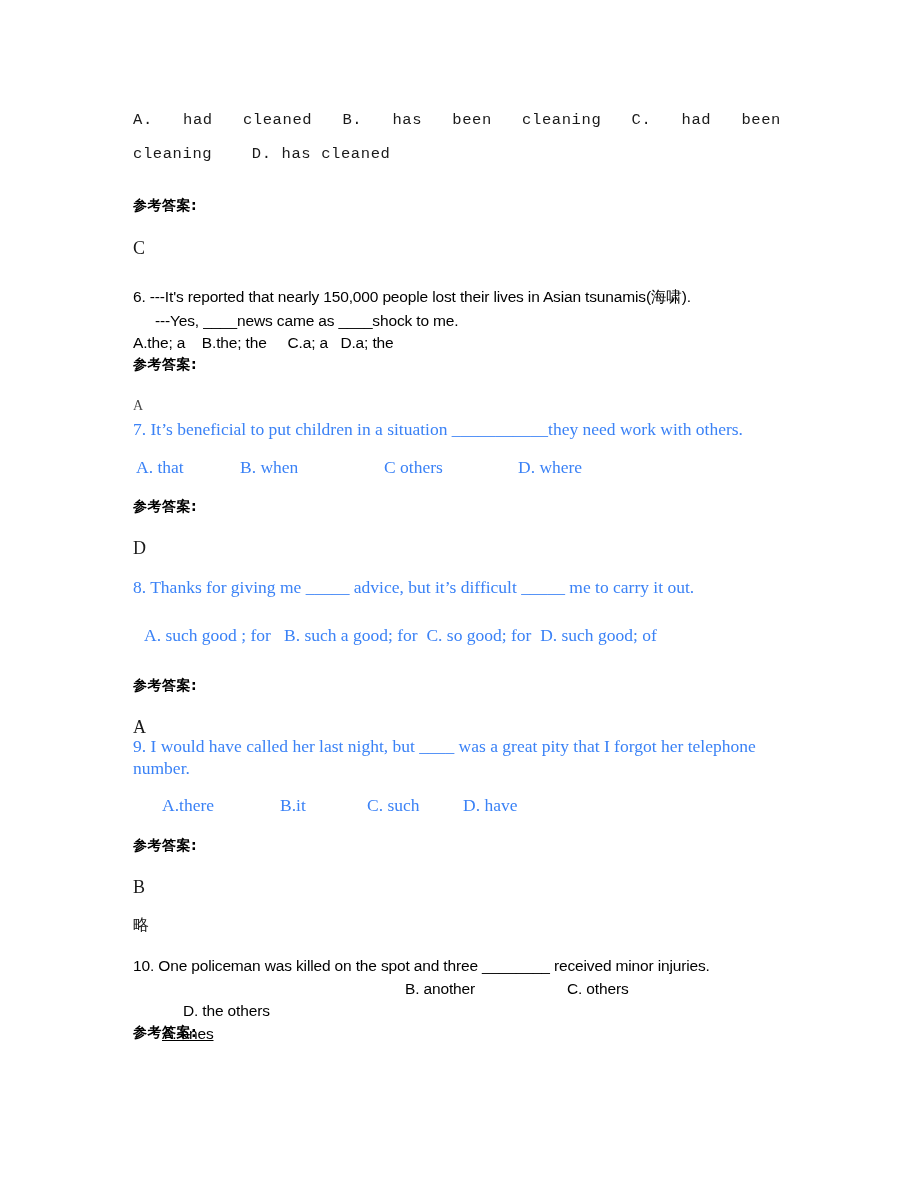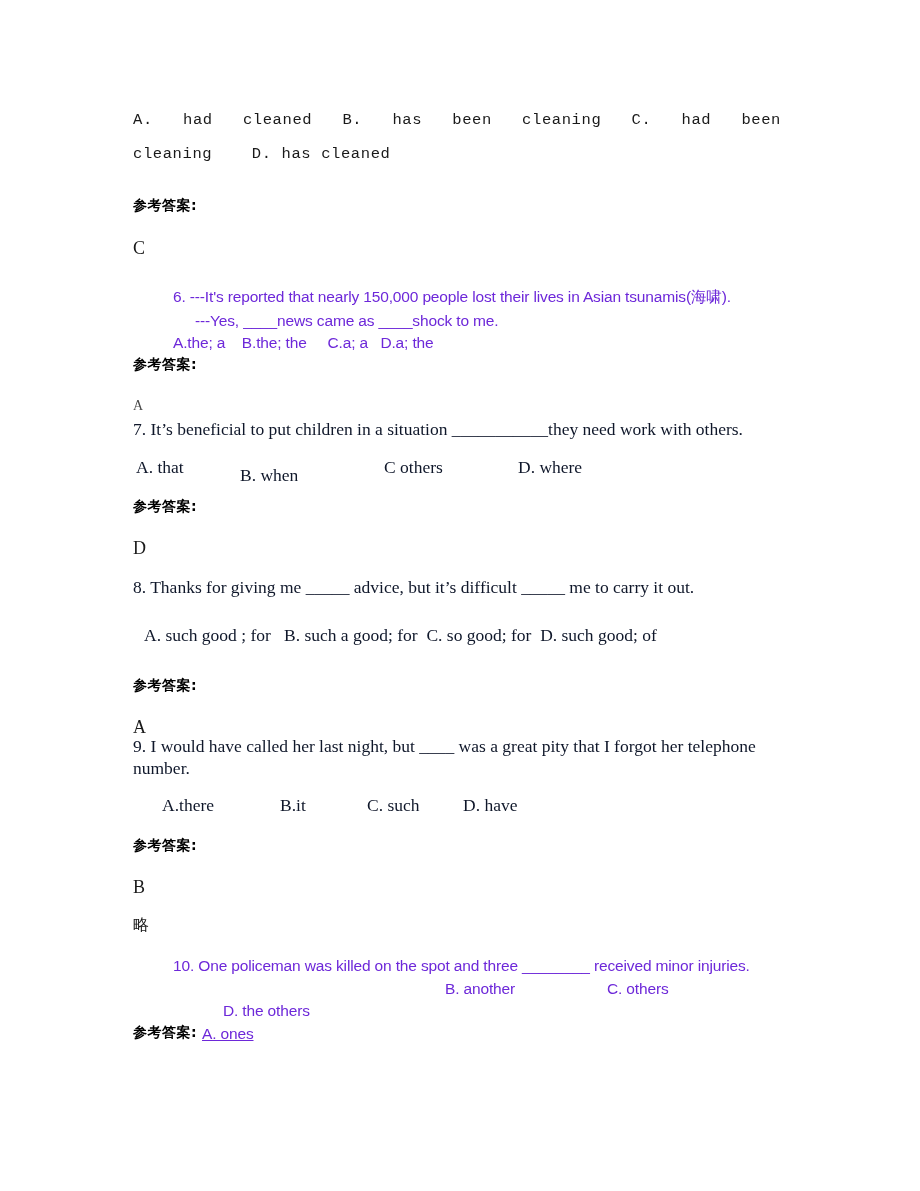--- a/index.html
+++ b/index.html
@@ -36,28 +36,27 @@
   
   .f-mono {
     font-family: "Liberation Mono", "DejaVu Sans Mono", monospace;
     font-size: 15.5px;
     letter-spacing: 0.6px;
     color: #1a1a1a;
   }
   .f-serif {
     font-family: "Liberation Serif", "DejaVu Serif", serif;
     font-size: 17.5px;
-    color: #0f172a;
+    color: #3b82f6;
   }
   .f-sans {
     font-family: "Liberation Sans", "DejaVu Sans", sans-serif;
     font-size: 15.5px;
-    color: #6d28d9;
+    color: #000000;
     letter-spacing: -0.15px;
-    margin-left: 40px;
   }
   .f-cjk-bold {
     font-family: "DejaVu Sans", "Liberation Sans", sans-serif;
     font-weight: bold;
     font-size: 14px;
     color: #000000;
     letter-spacing: 0.5px;
   }
   .f-cjk {
     font-family: "DejaVu Serif", "Liberation Serif", serif;
@@ -115,21 +114,21 @@
 
     <div class="line f-sans" style="top:335px; left:0;">A.the; a    B.the; the     C.a; a   D.a; the</div>
 
     <div class="line f-cjk-bold" style="top:357px; left:0;">参考答案:</div>
 
     <div class="line ans-letter-sm" style="top:399px; left:0;">A</div>
 
     <div class="line f-serif" style="top:421px; left:0;">7. It’s beneficial to put children in a situation ___________they need work with others.</div>
 
     <div class="line f-serif" style="top:459px; left:3px;">A. that</div>
-    <div class="line f-serif" style="top:459px; left:107px;margin-top:8px;">B. when</div>
+    <div class="line f-serif" style="top:459px; left:107px;">B. when</div>
     <div class="line f-serif" style="top:459px; left:251px;">C others</div>
     <div class="line f-serif" style="top:459px; left:385px;">D. where</div>
 
     <div class="line f-cjk-bold" style="top:499px; left:0;">参考答案:</div>
 
     <div class="line ans-letter" style="top:539px; left:0;">D</div>
 
     <div class="line f-serif" style="top:579px; left:0;">8. Thanks for giving me _____ advice, but it’s difficult _____ me to carry it out.</div>
 
     <div class="line f-serif" style="top:627px; left:11px;">A. such good ; for   B. such a good; for  C. so good; for  D. such good; of</div>

